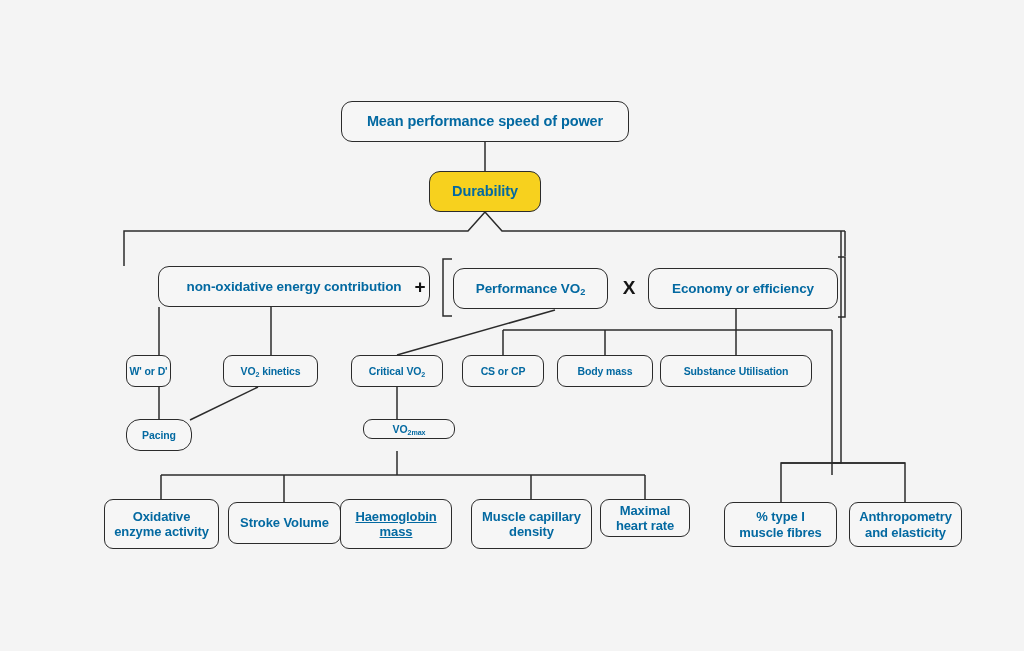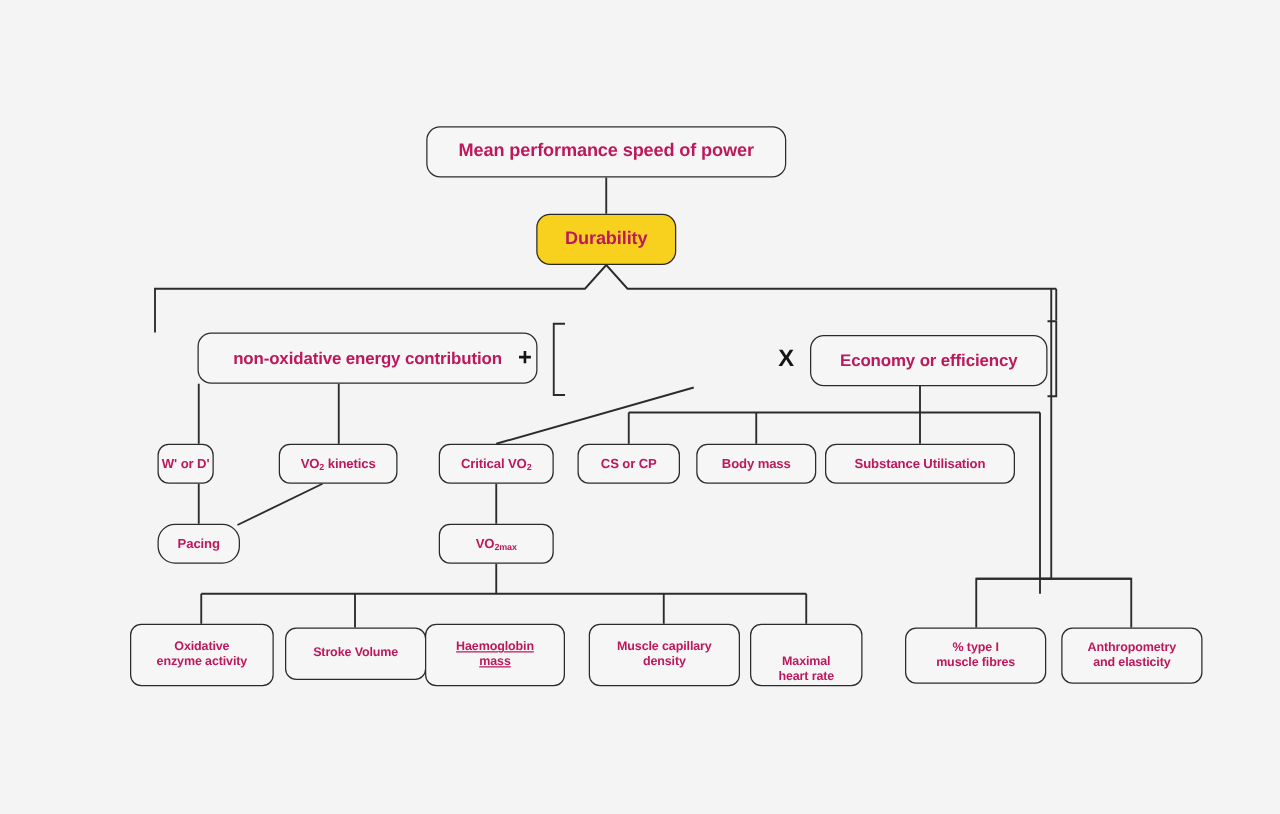--- a/index.html
+++ b/index.html
@@ -24,40 +24,40 @@
     top: 0;
     width: 1024px;
     height: 651px;
     pointer-events: none;
   }
   .node {
     position: absolute;
     box-sizing: border-box;
     background: #f6f6f6;
     border: 1.6px solid #2b2b2b;
-    color: #be185d;
+    color: #0369a1;
     display: flex;
     align-items: center;
     justify-content: center;
     text-align: center;
     font-weight: bold;
     letter-spacing: -0.1px;
     line-height: 1.18;
     z-index: 2;
   }
   .node.accent {
     background: #f7d11e;
     border-color: #2b2b2b;
   }
   .lvl1 { font-size: 14.5px; border-radius: 11px; }
   .lvl2 { font-size: 14.5px; border-radius: 11px; }
   .lvl3 { font-size: 13.5px; border-radius: 11px; }
   .lvl4 { font-size: 10.5px; border-radius: 9px; }
   .lvl5 { font-size: 10.5px; border-radius: 9px; }
-  .lvl6 { font-size: 10px; border-radius: 9px; }
+  .lvl6 { font-size: 13px; border-radius: 9px; }
   .op {
     position: absolute;
     font-size: 19px;
     font-weight: bold;
     color: #141414;
     display: flex;
     align-items: center;
     justify-content: center;
     z-index: 2;
   }
@@ -128,20 +128,23 @@
   </div>
 
   <div class="node lvl3" style="left:126px; top:266px; width:272px; height:41px;margin-left:32px;">
     <span>non-oxidative energy contribution</span>
   </div>
 
   <div class="op" style="left:409px; top:272px; width:22px; height:30px;">
     <span>+</span>
   </div>
 
+  <div class="node lvl3" style="left:453px; top:268px; width:155px; height:41px;">
+    <span class="nowrap"><span>Performance VO</span><sub>2</sub></span>
+  </div>
 
   <div class="op" style="left:618px; top:274px; width:22px; height:28px;">
     <span>X</span>
   </div>
 
   <div class="node lvl3" style="left:648px; top:268px; width:190px; height:41px;">
     <span>Economy or efficiency</span>
   </div>
 
   <div class="node lvl4" style="left:126px; top:355px; width:45px; height:32px;">
@@ -165,41 +168,41 @@
   </div>
 
   <div class="node lvl4" style="left:660px; top:355px; width:152px; height:32px;">
     <span class="nowrap">Substance Utilisation</span>
   </div>
 
   <div class="node lvl5" style="left:126px; top:419px; width:66px; height:32px;border-radius:14px;">
     <span class="nowrap">Pacing</span>
   </div>
 
-  <div class="node lvl5" style="left:351px; top:419px; width:92px; height:32px;">
+  <div class="node lvl5" style="left:363px; top:419px; width:92px; height:20px;">
     <span class="nowrap"><span>VO</span><sub>2max</sub></span>
   </div>
 
   <div class="node lvl6" style="left:104px; top:499px; width:115px; height:50px;">
     <span><span>Oxidative</span><br><span>enzyme activity</span></span>
   </div>
 
   <div class="node lvl6" style="left:228px; top:502px; width:113px; height:42px;">
     <span>Stroke Volume</span>
   </div>
 
   <div class="node lvl6" style="left:340px; top:499px; width:112px; height:50px;text-decoration:underline;">
     <span><span>Haemoglobin</span><br><span>mass</span></span>
   </div>
 
   <div class="node lvl6" style="left:471px; top:499px; width:121px; height:50px;">
     <span><span>Muscle capillary</span><br><span>density</span></span>
   </div>
 
-  <div class="node lvl6" style="left:600px; top:499px; width:90px; height:50px;align-items:flex-end;">
+  <div class="node lvl6" style="left:600px; top:499px; width:90px; height:38px;">
     <span><span>Maximal</span><br><span>heart rate</span></span>
   </div>
 
   <div class="node lvl6" style="left:724px; top:502px; width:113px; height:45px;">
     <span><span>% type I</span><br><span>muscle fibres</span></span>
   </div>
 
   <div class="node lvl6" style="left:849px; top:502px; width:113px; height:45px;">
     <span><span>Anthropometry</span><br><span>and elasticity</span></span>
   </div>

